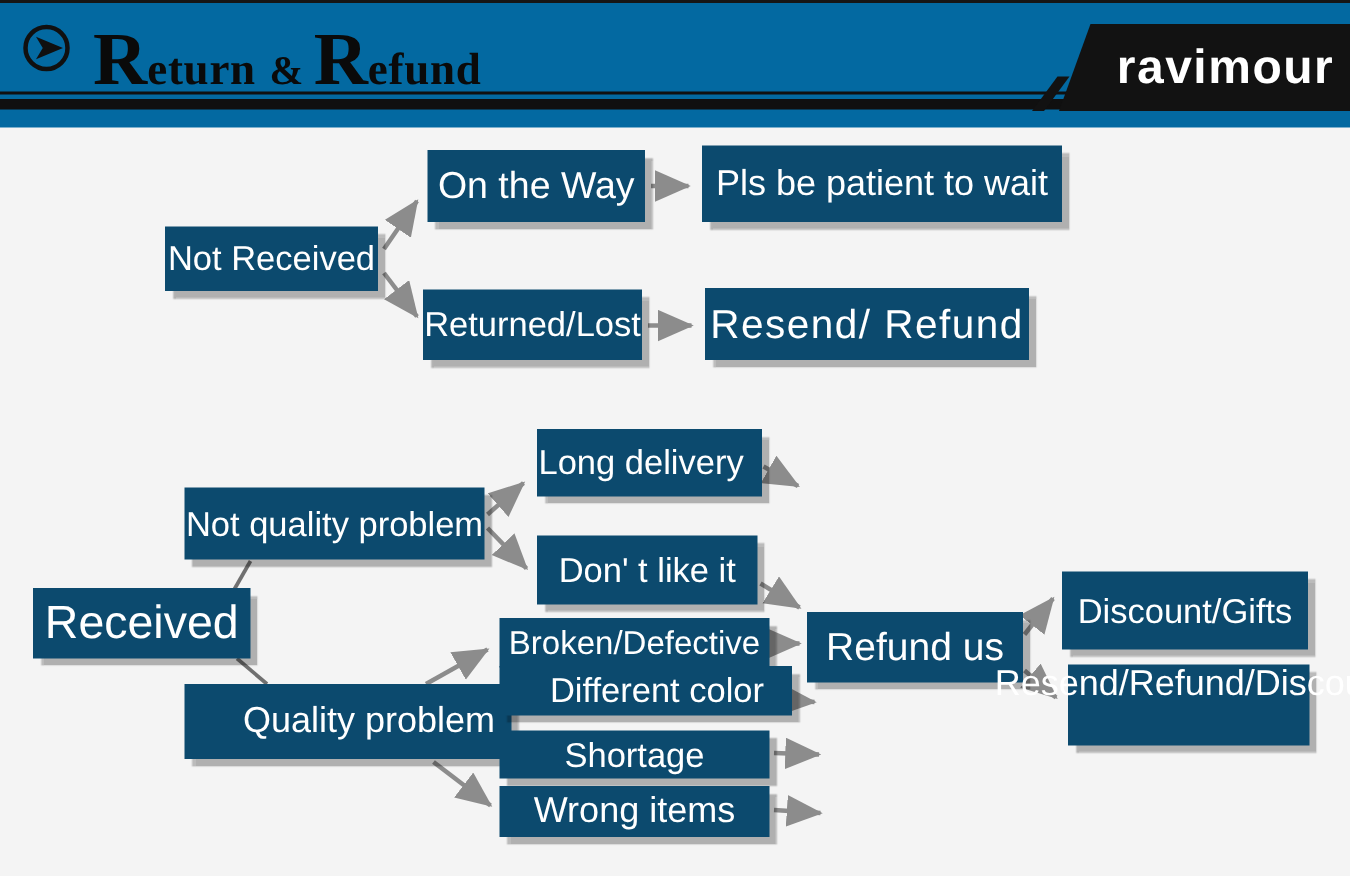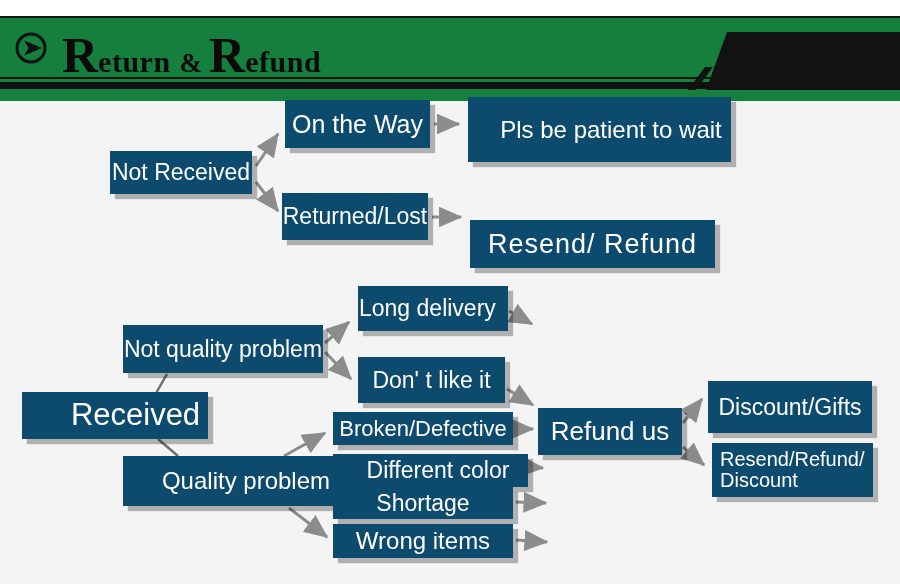--- a/index.html
+++ b/index.html
@@ -2,21 +2,21 @@
 <html><head>
 <meta charset="utf-8">
 <style>
   html,body{margin:0;padding:0;}
   body{
     width:900px;height:584px;position:relative;overflow:hidden;
     background:#ffffff;font-family:"Liberation Sans","DejaVu Sans",sans-serif;
   }
   
   .top-rule{position:absolute;left:0;top:0;width:900px;height:2px;background:#161616;}
-  .hdr{position:absolute;left:0;top:16px;width:900px;height:85px;background:#15803d;}
+  .hdr{position:absolute;left:0;top:0;width:900px;height:85px;background:#0369a1;}
   .hdr-icon{position:absolute;left:12px;top:14px;}
   .hdr-title{
     position:absolute;left:62px;top:10px;white-space:nowrap;
     font-family:"Liberation Serif","DejaVu Serif",serif;font-weight:bold;color:#0a0a0a;
   }
   .hdr-title .cap{font-size:50px;}
   .hdr-title .rest{font-size:30px;letter-spacing:.5px;}
   .hdr-title .amp{font-size:27px;margin:0 7px 0 9px;}
   .rule-thin{position:absolute;left:0;top:61px;width:717px;height:2px;background:#101010;}
   .rule-thick{position:absolute;left:0;top:66px;width:711px;height:7px;background:#101010;}
@@ -30,34 +30,34 @@
   .edges{position:absolute;left:0;top:0;width:900px;height:584px;pointer-events:none;}
   .node{
     position:absolute;background:#0c4a6e;color:#ffffff;
     display:flex;align-items:center;justify-content:center;
     white-space:nowrap;box-shadow:5px 5px 1px rgba(0,0,0,0.28);
     line-height:1.05;
   }
   .node.left{justify-content:flex-start;}
   .n-not-received   {left:110px;top:151px;width:142px;height:43px;font-size:23px;}
   .n-on-the-way     {left:285px;top:100px;width:145px;height:48px;font-size:25px;}
-  .n-pls-wait       {left:468px;top:97px; width:240px;height:65px;font-size:24px;padding-left:23px;}
+  .n-pls-wait       {left:468px;top:97px; width:240px;height:51px;font-size:24px;}
   .n-returned-lost  {left:282px;top:193px;width:146px;height:47px;font-size:23px;}
-  .n-resend-refund  {left:470px;top:192px;width:245px;height:48px;font-size:27px;letter-spacing:1px;margin-top:28px;}
-  .n-received       {left:22px; top:392px;width:145px;height:47px;font-size:31px;padding-left:41px;}
+  .n-resend-refund  {left:470px;top:192px;width:216px;height:48px;font-size:27px;letter-spacing:1px;}
+  .n-received       {left:22px; top:392px;width:145px;height:47px;font-size:31px;}
   .n-not-quality    {left:123px;top:325px;width:200px;height:48px;font-size:23px;}
   .n-long-delivery  {left:358px;top:286px;width:149px;height:45px;font-size:23px;padding-left:1px;}
   .n-dont-like      {left:358px;top:357px;width:147px;height:46px;font-size:23px;}
   .n-contact-us     {left:538px;top:408px;width:144px;height:47px;font-size:26px;}
   .n-discount-gifts {left:708px;top:361px;width:164px;height:52px;font-size:23px;margin-top:20px;}
-  .n-rrd            {left:712px;top:443px;width:161px;height:54px;font-size:20px;
-                     flex-direction:column;align-items:flex-start;justify-content:center;padding-left:8px;box-sizing:border-box;}
+  .n-rrd            {left:712px;top:443px;width:161px;height:54px;font-size:24px;
+                     flex-direction:row;align-items:flex-start;justify-content:center;padding-left:8px;box-sizing:border-box;}
   .n-quality-problem{left:123px;top:456px;width:190px;height:50px;font-size:24px;padding-left:28px;}
   .n-broken         {left:333px;top:412px;width:180px;height:33px;font-size:22px;}
-  .n-diff-color     {left:333px;top:454px;width:180px;height:33px;font-size:23px;padding-left:15px;}
+  .n-diff-color     {left:333px;top:444px;width:180px;height:33px;font-size:23px;padding-left:15px;}
   .n-shortage       {left:333px;top:487px;width:180px;height:32px;font-size:23px;}
   .n-wrong-items    {left:333px;top:524px;width:180px;height:34px;font-size:24px;}
 </style>
 </head>
 <body>
 
 <div class="canvas"></div>
 
 <div class="hdr">
   <div class="top-rule"></div>
@@ -71,20 +71,21 @@
     <span class="cap">R</span><span class="rest">eturn</span><span class="amp">&amp;</span><span class="cap">R</span><span class="rest">efund</span>
   </div>
 
   <div class="rule-thin"></div>
   <div class="rule-thick"></div>
 
   <svg class="logo-shape" width="900" height="85" viewBox="0 0 900 85">
     <polygon points="727,16 900,16 900,74 706,74" fill="#121212"></polygon>
     <polygon points="688,74 705,51 713,51 696,74" fill="#121212"></polygon>
   </svg>
+  <div class="logo-text">ravimour</div>
 </div>
 
 <svg class="edges" viewBox="0 0 900 584">
   <defs>
     <marker id="arw" markerWidth="9" markerHeight="8" refX="7.5" refY="3.5" orient="auto">
       <path d="M0,0 L8,3.5 L0,7 Z" fill="#8c8c8c"></path>
     </marker>
   </defs>
   <g stroke="#8c8c8c" stroke-width="3" fill="none">
     <path d="M256,166 L278,134" marker-end="url(#arw)"></path>

